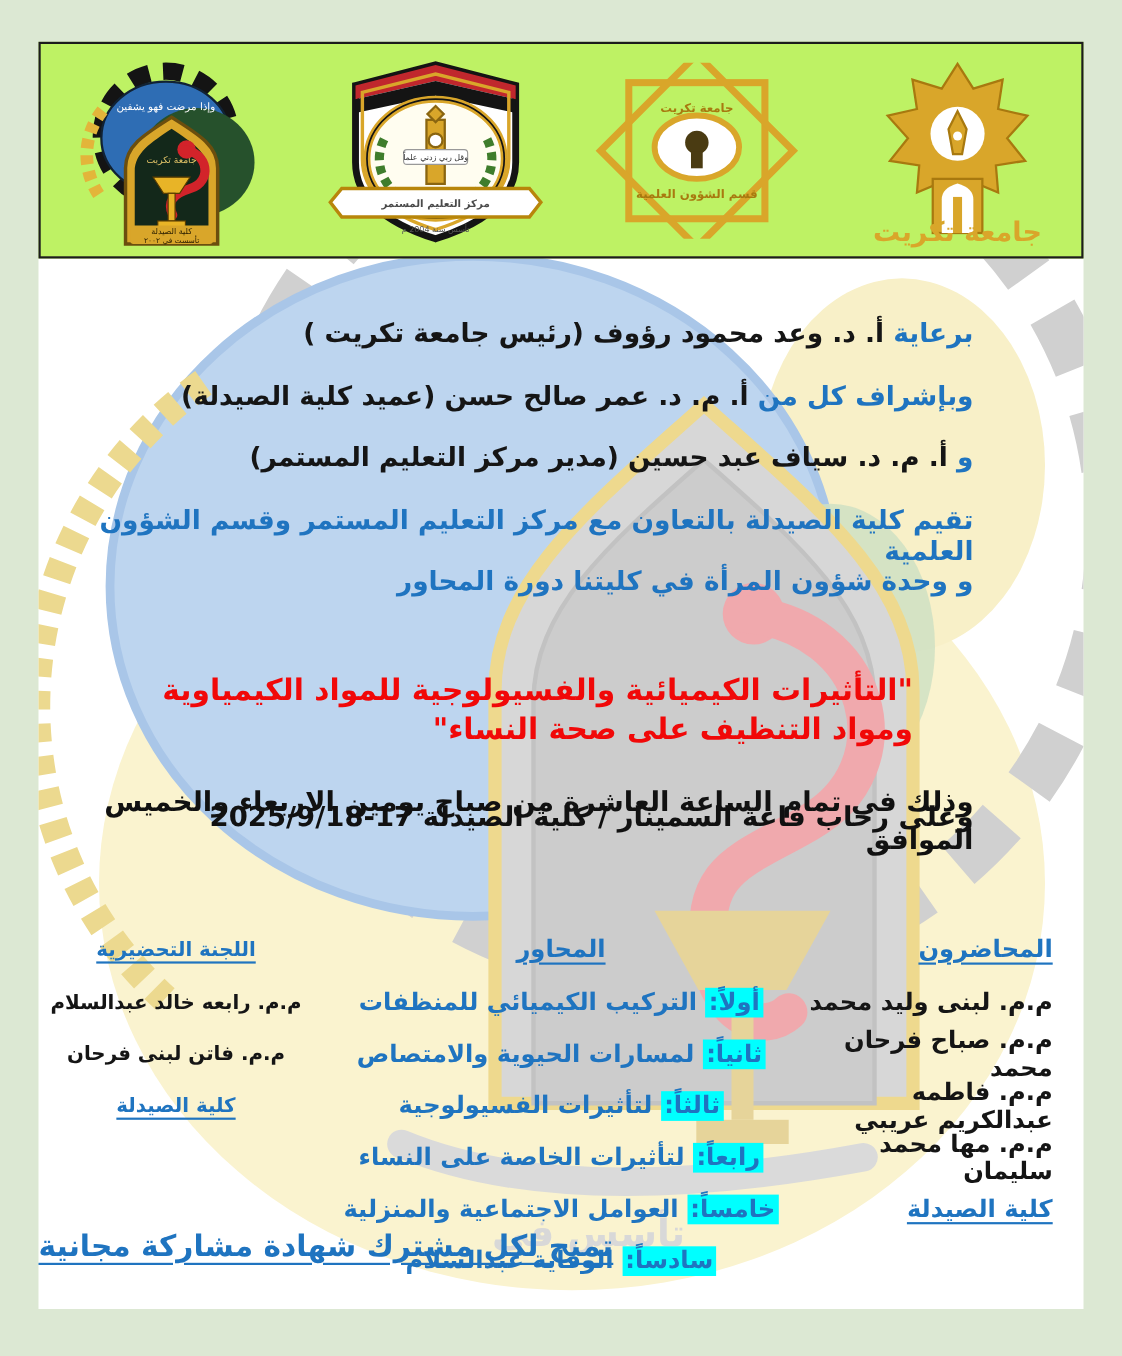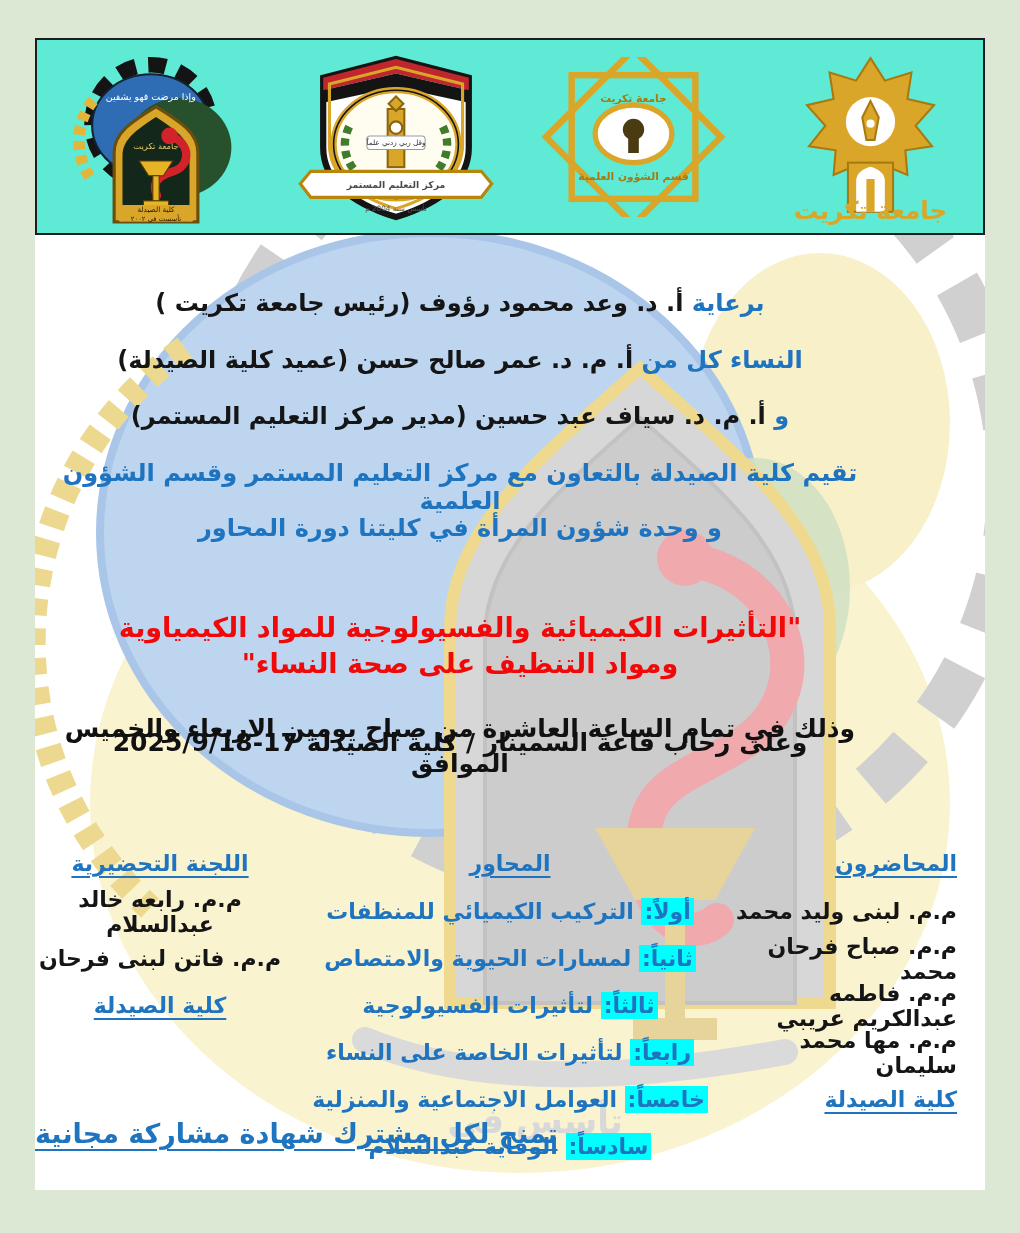--- a/index.html
+++ b/index.html
@@ -4,41 +4,41 @@
 <style>
   html,body{margin:0;padding:0;}
   body{
     width:1020px;height:1233px;position:relative;overflow:hidden;
     background:#dce8d3;
     font-family:"DejaVu Sans",sans-serif;
   }
   .sheet{position:absolute;left:35px;top:38px;width:950px;height:1152px;background:#ffffff;}
   .logo-strip{
     position:absolute;left:0;top:0;width:950px;height:197px;box-sizing:border-box;
-    border:2px solid #1c1c1c;background:#5eead4;display:flex;align-items:center;
+    border:2px solid #1c1c1c;background:#bef264;display:flex;align-items:center;
     justify-content:space-between;padding:4px 10px;z-index:3;
   }
   .logo-strip svg{display:block;}
   .watermark{position:absolute;left:0;top:190px;width:950px;height:960px;z-index:0;pointer-events:none;}
-  .tline{position:absolute;left:0;width:850px;text-align:center;direction:rtl;font-weight:bold;z-index:2;}
+  .tline{position:absolute;left:0;width:850px;text-align:right;direction:rtl;font-weight:bold;z-index:2;}
   .lead{color:#1f74c0;}
   .blacktxt{color:#151515;}
   .bluetxt{color:#1f74c0;}
   .redtxt{color:#f10808;}
   .f24{font-size:24px;}
   .f25{font-size:25px;}
   .f27{font-size:27px;line-height:36px;}
   .sched{font-size:25px;line-height:35px;color:#111;}
   .titlepad{padding:0 55px;box-sizing:border-box;}
   .grid{position:absolute;left:0;top:800px;width:950px;z-index:2;direction:rtl;font-weight:bold;}
   .grow{display:flex;align-items:center;height:47px;}
   .grow.ghead{height:50px;font-size:23px;}
   .c-lect{width:250px;text-align:right;padding-right:28px;box-sizing:border-box;font-size:22px;color:#151515;}
   .c-topic{width:450px;text-align:center;font-size:22px;}
-  .c-comm{width:250px;text-align:center;font-size:22px;color:#151515;}
+  .c-comm{width:250px;text-align:center;font-size:18px;color:#151515;}
   .hul{color:#1f74c0;text-decoration:underline;text-underline-offset:5px;text-decoration-thickness:2px;}
   .ulblue{color:#1f74c0;text-decoration:underline;text-underline-offset:5px;text-decoration-thickness:2px;}
   .ordinal{color:#1f74c0;background:#00ffff;padding:1px 3px;}
   .topictxt{color:#1f74c0;}
   .footer-note{position:absolute;left:0;top:1080px;width:950px;text-align:left;direction:rtl;
     font-weight:bold;font-size:27px;z-index:2;}
   .footer-note span{color:#1f74c0;text-decoration:underline;text-underline-offset:6px;text-decoration-thickness:2px;}
 </style>
 </head>
 <body>
@@ -126,21 +126,21 @@
       <path d="M86,158 V128 Q86,118 100,114 Q114,118 114,128 V158 Z" fill="#ffffff"></path>
       <rect x="96" y="126" width="8" height="32" fill="#d9a62a"></rect>
       <text x="100" y="165" font-size="24" font-weight="bold" fill="#d9a62a" text-anchor="middle" direction="rtl">جامعة تكريت</text>
     </svg>
   </div>
 
   <div class="tline f24" style="top:251px;">
     <span class="lead">برعاية</span><span class="blacktxt"> أ. د. وعد محمود رؤوف (رئيس جامعة تكريت )</span>
   </div>
   <div class="tline f24" style="top:308px;">
-    <span class="lead">النساء كل من</span><span class="blacktxt"> أ. م. د. عمر صالح حسن (عميد كلية الصيدلة)</span>
+    <span class="lead">وبإشراف كل من</span><span class="blacktxt"> أ. م. د. عمر صالح حسن (عميد كلية الصيدلة)</span>
   </div>
   <div class="tline f24 bluetxt" style="top:421px;">تقيم كلية الصيدلة بالتعاون مع مركز التعليم المستمر وقسم الشؤون العلمية</div>
 
   <div class="tline f24" style="top:364px;">
     <span class="lead">و</span><span class="blacktxt"> أ. م. د. سياف عبد حسين (مدير مركز التعليم المستمر)</span>
   </div>
   <div class="tline f24 bluetxt" style="top:476px;">و وحدة شؤون المرأة في كليتنا دورة المحاور</div>
 
 
   <div class="tline f27 redtxt titlepad" style="top:572px;">"التأثيرات الكيميائية والفسيولوجية للمواد الكيمياوية ومواد التنظيف على صحة النساء"</div>

